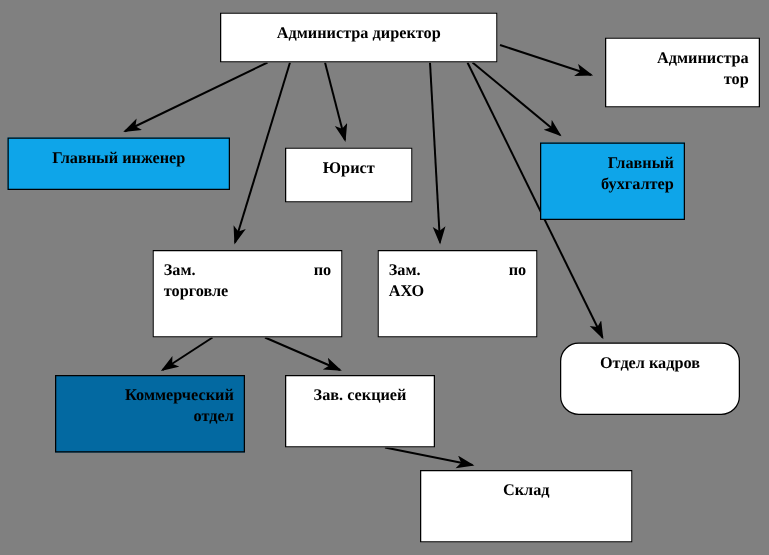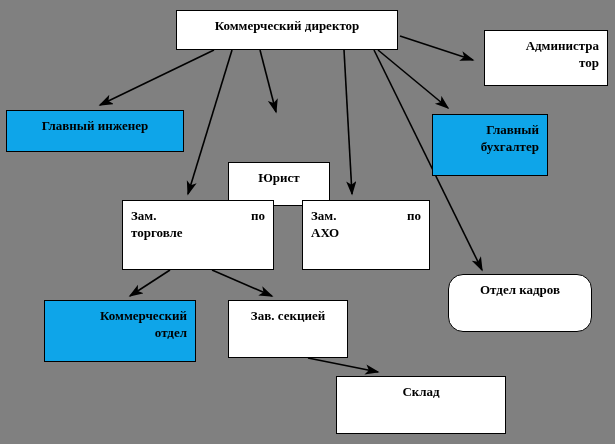--- a/index.html
+++ b/index.html
@@ -73,48 +73,48 @@
         <polyline points="344,50 352,194" marker-end="url(#arrow)"></polyline>
         <polyline points="374,50 482,270" marker-end="url(#arrow)"></polyline>
         <polyline points="170,270 130,296" marker-end="url(#arrow)"></polyline>
         <polyline points="212,270 272,296" marker-end="url(#arrow)"></polyline>
         <polyline points="308,358 378,372" marker-end="url(#arrow)"></polyline>
       </g>
   </svg>
 
   <div id="node-layer">
       <div class="node center" style="left: 176px; top: 10px; width: 222px; height: 40px; background: rgb(255, 255, 255); border-color: rgb(0, 0, 0);">
-        <span class="txt">Коммерческий директор</span>
+        <span class="txt">Администра директор</span>
       </div>
       <div class="node left" style="left: 484px; top: 30px; width: 124px; height: 56px; background: rgb(255, 255, 255); border-color: rgb(0, 0, 0);">
         <span class="txt">Администра
 тор</span>
       </div>
       <div class="node center" style="left: 6px; top: 110px; width: 178px; height: 42px; background: #0ea5e9; border-color: rgb(0, 0, 0);">
         <span class="txt">Главный инженер</span>
       </div>
-      <div class="node center" style="left: 228px; top: 118px; width: 102px; height: 44px; background: rgb(255, 255, 255); border-color: rgb(0, 0, 0); margin-top: 44px;">
+      <div class="node center" style="left: 228px; top: 118px; width: 102px; height: 44px; background: rgb(255, 255, 255); border-color: rgb(0, 0, 0);">
         <span class="txt">Юрист</span>
       </div>
       <div class="node left" style="left: 432px; top: 114px; width: 116px; height: 62px; background: #0ea5e9; border-color: rgb(0, 0, 0);">
         <span class="txt">Главный
 бухгалтер</span>
       </div>
       <div class="node just" style="left: 122px; top: 200px; width: 152px; height: 70px; background: rgb(255, 255, 255); border-color: rgb(0, 0, 0);">
         <span class="txt">Зам.          по
 торговле</span>
       </div>
       <div class="node just" style="left: 302px; top: 200px; width: 128px; height: 70px; background: rgb(255, 255, 255); border-color: rgb(0, 0, 0);">
         <span class="txt">Зам.          по
 АХО</span>
       </div>
       <div class="node center" style="left: 448px; top: 274px; width: 144px; height: 58px; background: rgb(255, 255, 255); border-color: rgb(0, 0, 0); border-radius: 15px;">
         <span class="txt">Отдел кадров</span>
       </div>
-      <div class="node left" style="left: 44px; top: 300px; width: 152px; height: 62px; background: #0ea5e9; border-color: rgb(0, 0, 0);">
+      <div class="node left" style="left: 44px; top: 300px; width: 152px; height: 62px; background: #0369a1; border-color: rgb(0, 0, 0);">
         <span class="txt">Коммерческий
 отдел</span>
       </div>
       <div class="node center" style="left: 228px; top: 300px; width: 120px; height: 58px; background: rgb(255, 255, 255); border-color: rgb(0, 0, 0);">
         <span class="txt">Зав. секцией</span>
       </div>
       <div class="node center" style="left: 322px; top: 376px; width: 170px; height: 58px; background: rgb(255, 255, 255); border-color: rgb(0, 0, 0); margin-left: 14px;">
         <span class="txt">Склад</span>
       </div>
     </div>

